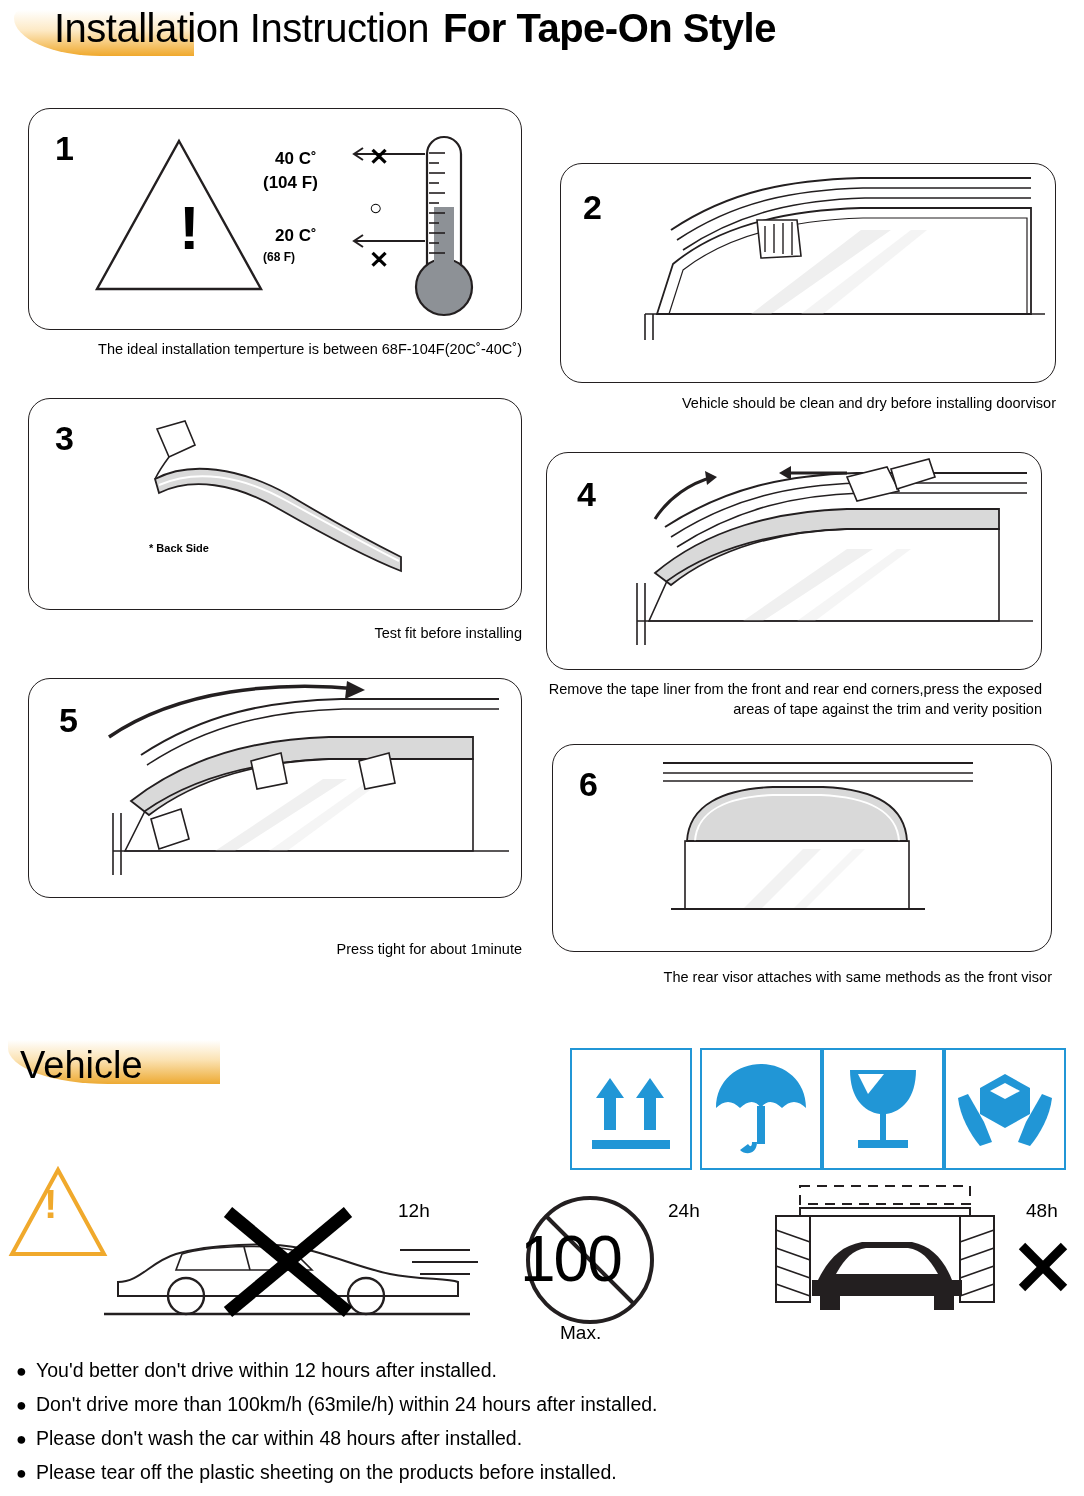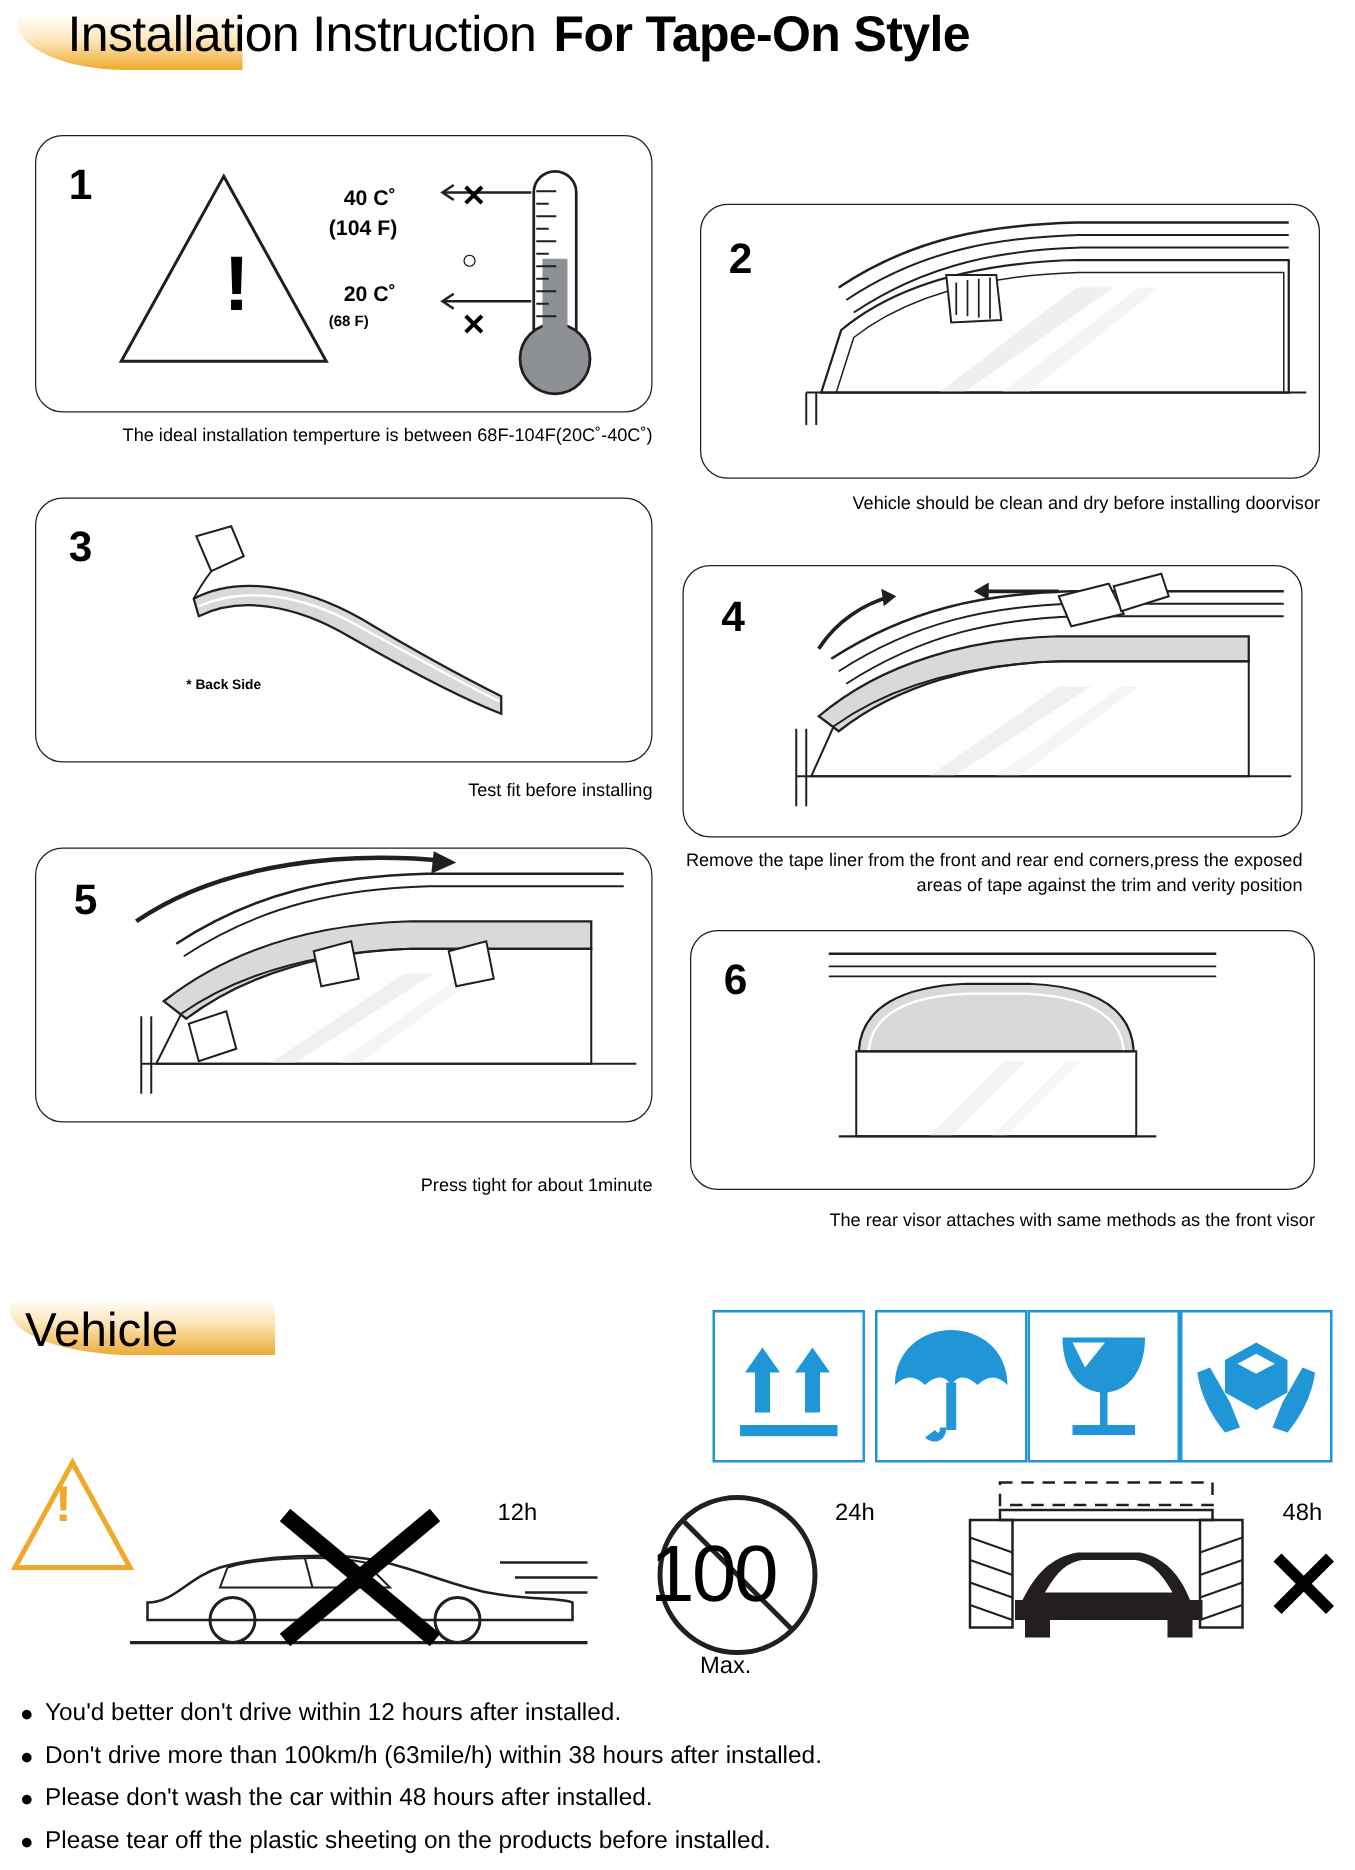--- a/index.html
+++ b/index.html
@@ -423,21 +423,21 @@
 <div style="position:absolute;left:560px;top:1322px;font-size:19px;">Max.</div>
 <div style="position:absolute;left:44px;top:1182px;font-size:40px;font-weight:700;color:#f0a92c;">!</div>
 
 <div class="bullets">
   <div class="bullet-row">
     <span class="bullet-dot">●</span>
     <span class="bullet-text">You'd better don't drive within 12 hours after installed.</span>
   </div>
   <div class="bullet-row">
     <span class="bullet-dot">●</span>
-    <span class="bullet-text">Don't drive more than 100km/h (63mile/h) within 38 hours after installed.</span>
+    <span class="bullet-text">Don't drive more than 100km/h (63mile/h) within 24 hours after installed.</span>
   </div>
   <div class="bullet-row">
     <span class="bullet-dot">●</span>
     <span class="bullet-text">Please don't wash the car within 48 hours after installed.</span>
   </div>
   <div class="bullet-row">
     <span class="bullet-dot">●</span>
     <span class="bullet-text">Please tear off the plastic sheeting on the products before installed.</span>
   </div>
 </div>

